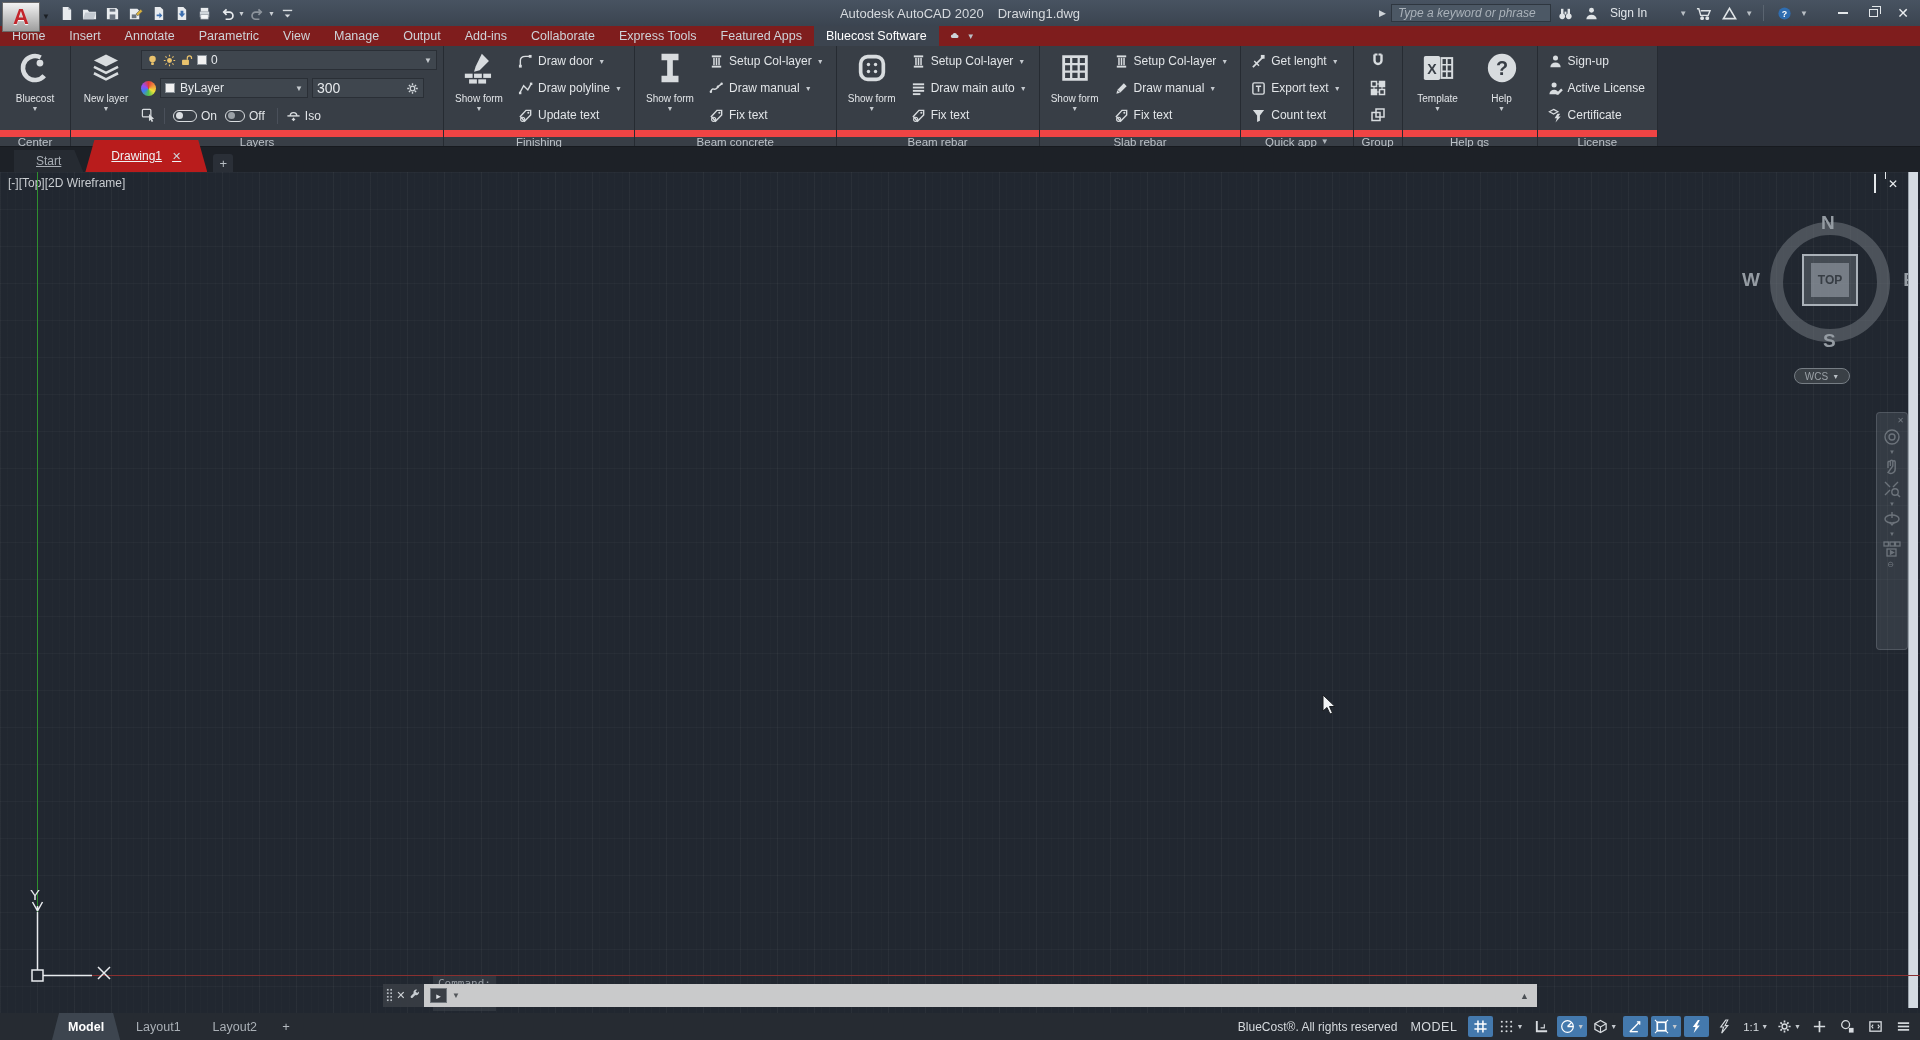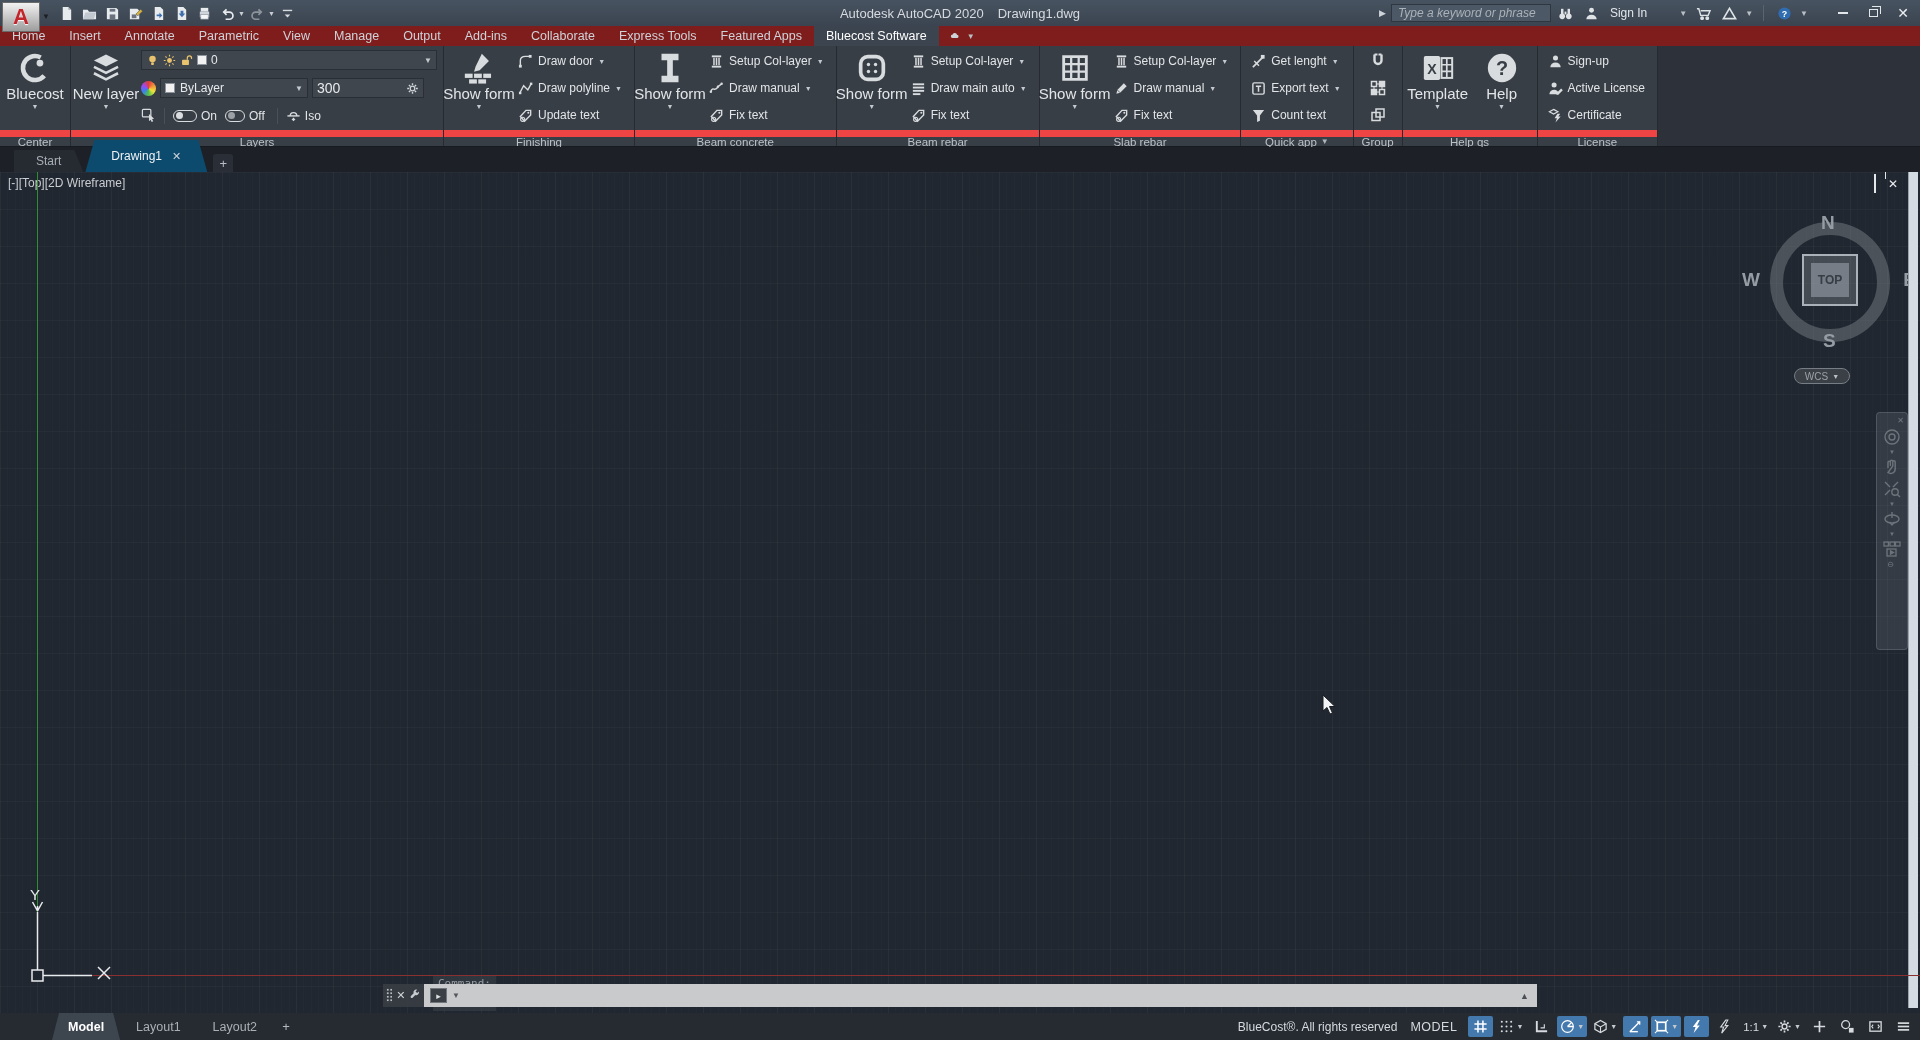--- a/index.html
+++ b/index.html
@@ -48,21 +48,21 @@
 
   
   .ribbon { height:101px; background:#2c313a; display:flex; align-items:stretch; border-bottom:1px solid #171a1f; flex:0 0 auto; }
   .panel { background:#383e46; display:flex; flex-direction:column; border-right:1px solid #262b32; }
   .panel-body { flex:1; display:flex; align-items:stretch; padding:2px 4px; gap:2px; }
   .panel-label { height:16px; display:flex; align-items:center; justify-content:center; gap:4px;
     font-size:11.5px; color:#bcc2c8; border-top:7px solid #ef4444; }
   .panel-label .pcaret { font-size:8px; color:#aeb4ba; }
   .big-btn { width:62px; display:flex; flex-direction:column; align-items:center; justify-content:flex-start; padding-top:3px; border-radius:2px; }
   .big-btn svg { width:34px; height:34px; color:#d8dcdf; }
-  .big-label { font-size:15px; color:#e2e5e8; margin-top:0; white-space:nowrap; }
+  .big-label { font-size:10px; color:#e2e5e8; margin-top:8px; white-space:nowrap; }
   .big-caret { font-size:7px; color:#c4c9ce; margin-top:1px; }
   .small-col { display:flex; flex-direction:column; justify-content:space-between; padding:3px 6px 3px 4px; }
   .sm-btn { height:20px; display:flex; align-items:center; gap:5px; border-radius:2px; padding:0 2px; }
   .sm-btn svg { width:15px; height:15px; color:#d8dcdf; flex:0 0 auto; }
   .sm-label { font-size:12px; color:#e2e5e8; white-space:nowrap; }
   .sm-caret { font-size:7px; color:#c4c9ce; }
   .stack-col { display:flex; flex-direction:column; justify-content:space-between; align-items:center; padding:3px 8px; }
   .stack-btn { width:24px; height:20px; display:flex; align-items:center; justify-content:center; }
   .stack-btn svg { width:16px; height:16px; color:#d8dcdf; }
 
@@ -87,22 +87,22 @@
   .toggle { width:24px; height:12px; border:1.5px solid #dadde0; border-radius:7px; position:relative; flex:0 0 auto; }
   .toggle i { position:absolute; top:1px; width:7px; height:7px; border-radius:50%; background:#dadde0; }
   .toggle.on i { left:2px; }
   .toggle.off { width:20px; }
   .toggle.off i { left:2px; background:#9aa0a6; }
   .tog-label { font-size:12px; color:#e2e5e8; margin-right:4px; }
 
   
   .filetabs { height:25px; background:#1d2127; display:flex; align-items:flex-end; padding-left:14px; gap:2px; flex:0 0 auto; }
   .ftab { height:22px; padding:0 22px; display:flex; align-items:center; gap:10px; font-size:12px; color:#a8aeb5;
-    background:#262b32; clip-path:polygon(0 0, calc(100% - 9px) 0, 100% 100%, 0 100%); }
-  .ftab.active { background:#0c4a6e; color:#f0f2f4; clip-path:polygon(9px 0, calc(100% - 9px) 0, 100% 100%, 0 100%); padding:16px 26px; }
+    background:#262b32; clip-path:polygon(0 0, calc(100% - 9px) 0, 100% 100%, 0 100%);text-decoration:underline; }
+  .ftab.active { background:#b91c1c; color:#f0f2f4; clip-path:polygon(9px 0, calc(100% - 9px) 0, 100% 100%, 0 100%); padding:16px 26px; }
   .ftab .fx { font-size:11px; color:#cfd4d9; }
   .ftab-add { width:20px; height:18px; margin-left:4px; display:flex; align-items:center; justify-content:center;
     background:#2a2f37; border-radius:3px 3px 0 0; color:#b9bfc5; font-size:13px; }
 
   
   .viewport { position:relative; flex:1; background:#212730; overflow:hidden;
     background-image:
       repeating-linear-gradient(to right, rgba(255,255,255,0.028) 0 1px, transparent 1px 37px),
       repeating-linear-gradient(to bottom, rgba(255,255,255,0.028) 0 1px, transparent 1px 37px),
       repeating-linear-gradient(to right, rgba(255,255,255,0.010) 0 1px, transparent 1px 7.4px); }

